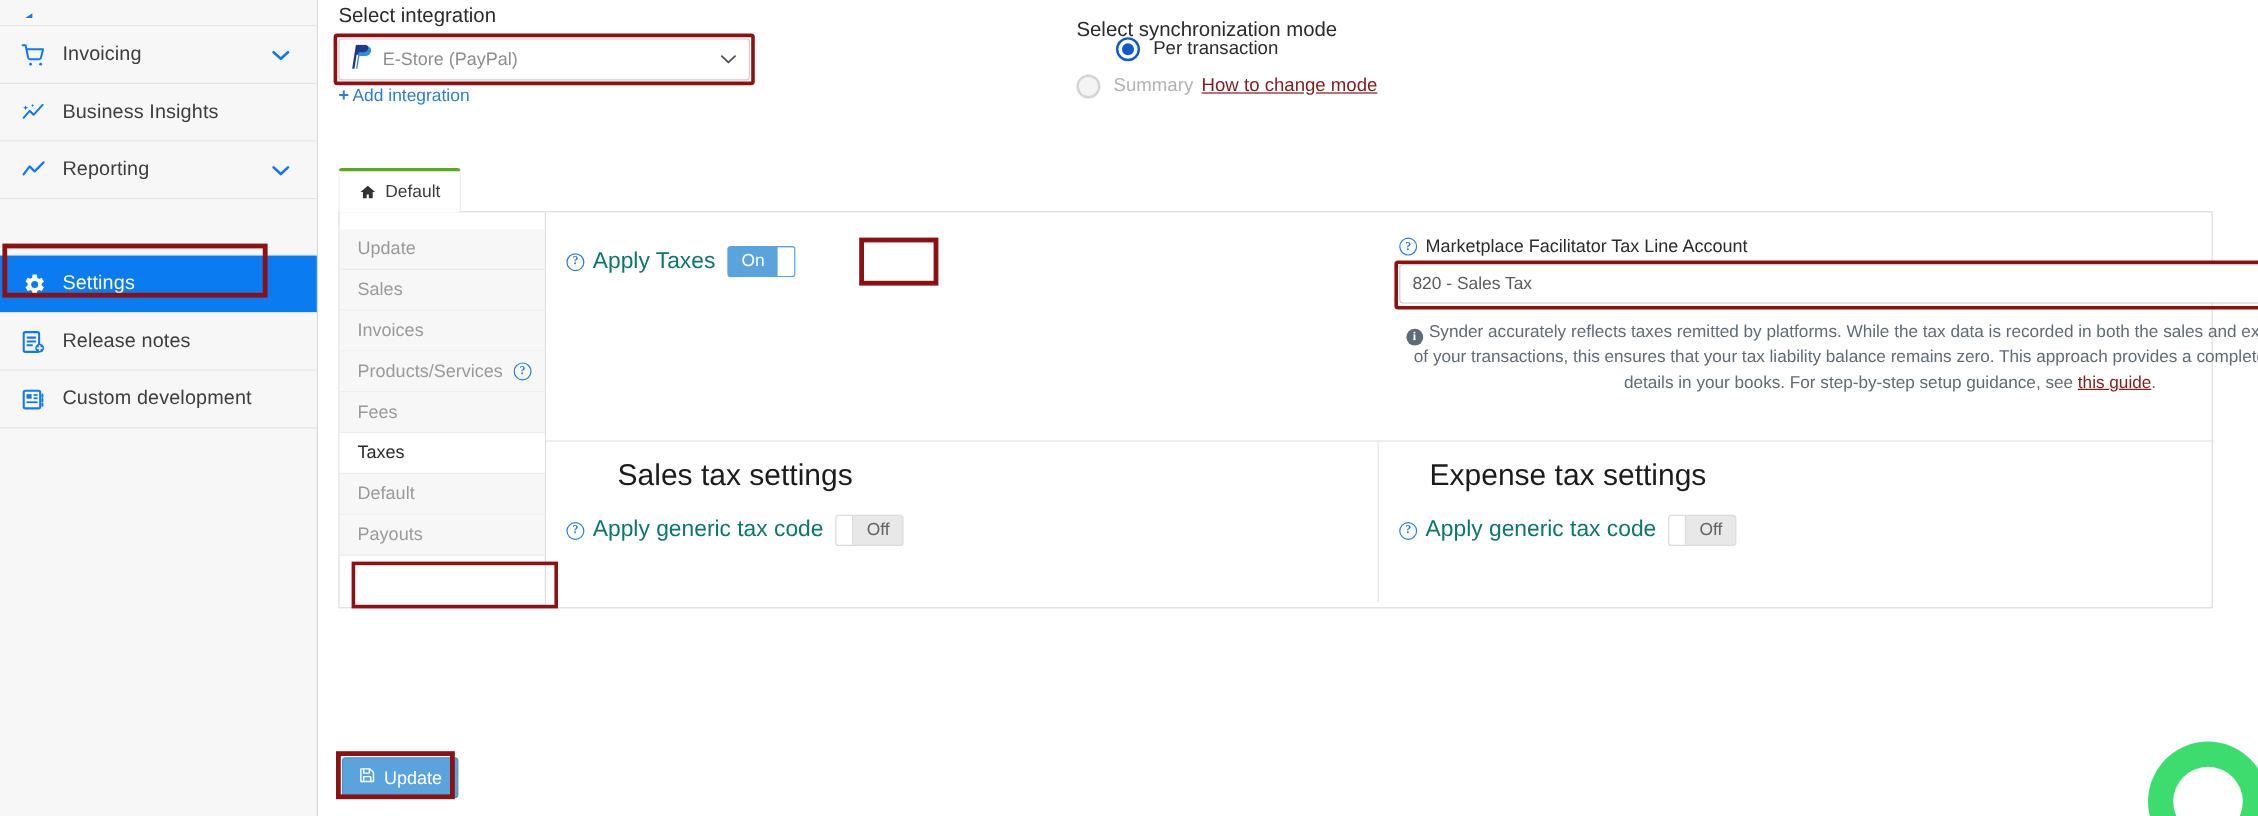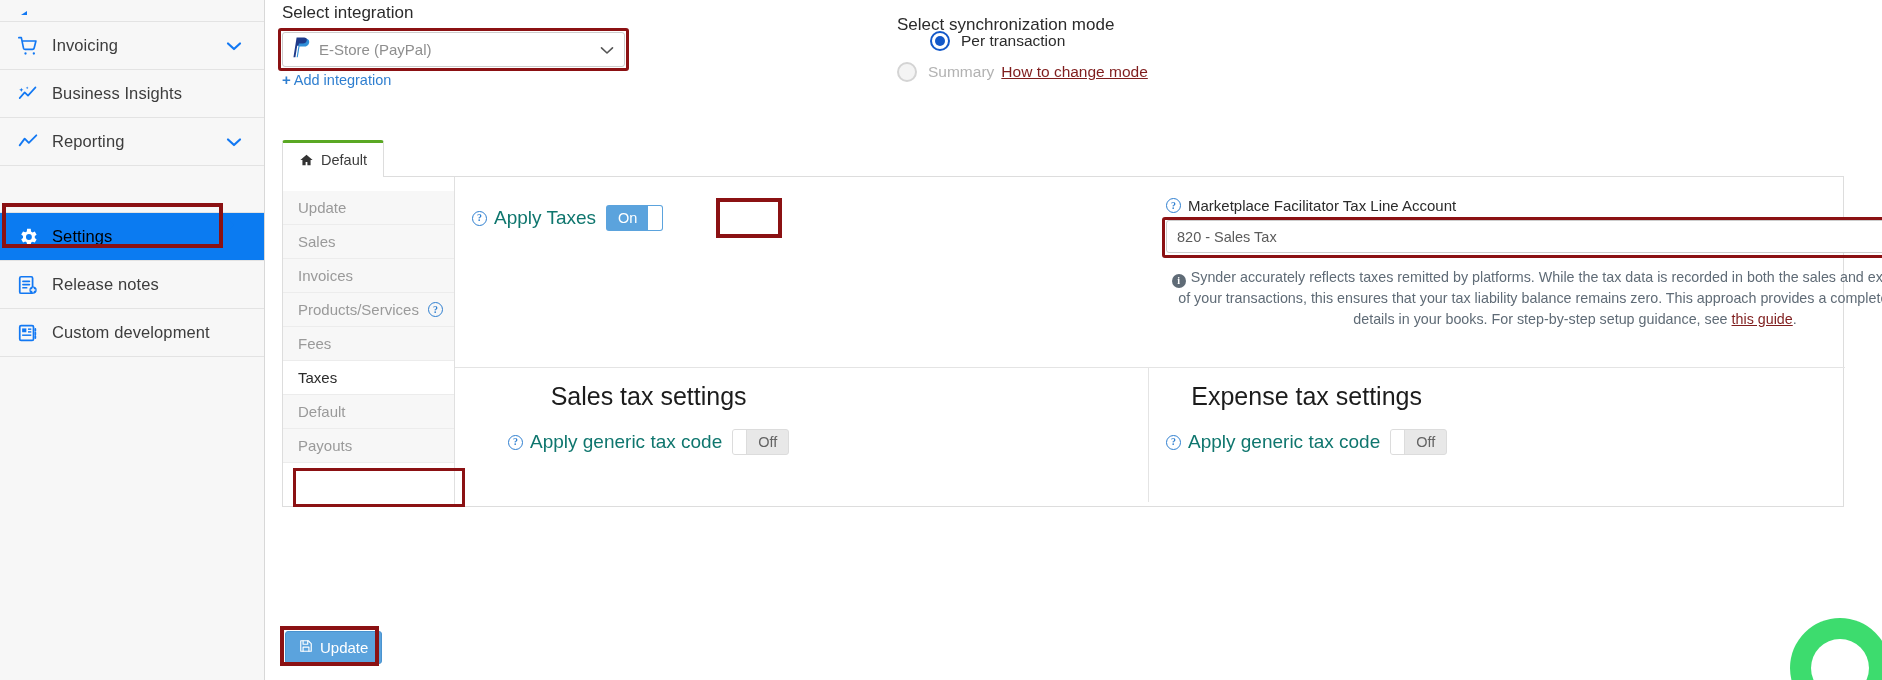--- a/index.html
+++ b/index.html
@@ -35,21 +35,21 @@
   }
   .nav-ico svg { display:block; }
   .nav-label {
     font-size:16.5px; color:#3d3d3d; letter-spacing:.1px; white-space:nowrap;
   }
   .nav-chevron {
     position:absolute; right:22px; top:50%; transform:translateY(-50%);
     color:#1278f3; display:flex;
   }
   .nav-item.active { background:#0b7bf1; }
-  .nav-item.active .nav-label { color:#000000;text-align:right; }
+  .nav-item.active .nav-label { color:#fef9c3;text-align:right; }
   .nav-item.active .nav-ico { color:#ffffff; }
   .hl-settings {
     position:absolute; left:2px; top:203px; width:221px; height:45px;
     border:4px solid #8b1113; pointer-events:none; z-index:6;
   }
   .settings-arrow {
     position:absolute; left:222px; top:213px; width:0; height:0;
     border-top:12px solid transparent; border-bottom:12px solid transparent;
     border-left:12px solid #0b7bf1; z-index:5;
   }
@@ -189,21 +189,21 @@
   }
 
   .divider-v {
     position:absolute; left:693px; top:190px; width:1px; height:135px; background:#e4e4e4;
   }
   .divider-h {
     position:absolute; left:0; top:190px; width:1390px; height:1px; background:#e4e4e4;
   }
 
   .tax-col { position:absolute; top:205px; }
-  .tax-col.left { left:17px;margin-left:36px; }
+  .tax-col.left { left:17px; }
   .tax-col.right { left:711px; }
   .tax-h { font-size:25px; color:#1c1c1c; font-weight:normal; margin:0 0 18px 0; }
   .tax-row { display:flex; align-items:center; }
 
   
   .update-btn {
     position:absolute; left:20px; top:631px;
     display:flex; align-items:center; gap:7px;
     background:#5ba3dd; color:#fff; border:1px solid #4a93cf;
     border-radius:3px; padding:7px 13px; font-size:15px; cursor:pointer;

